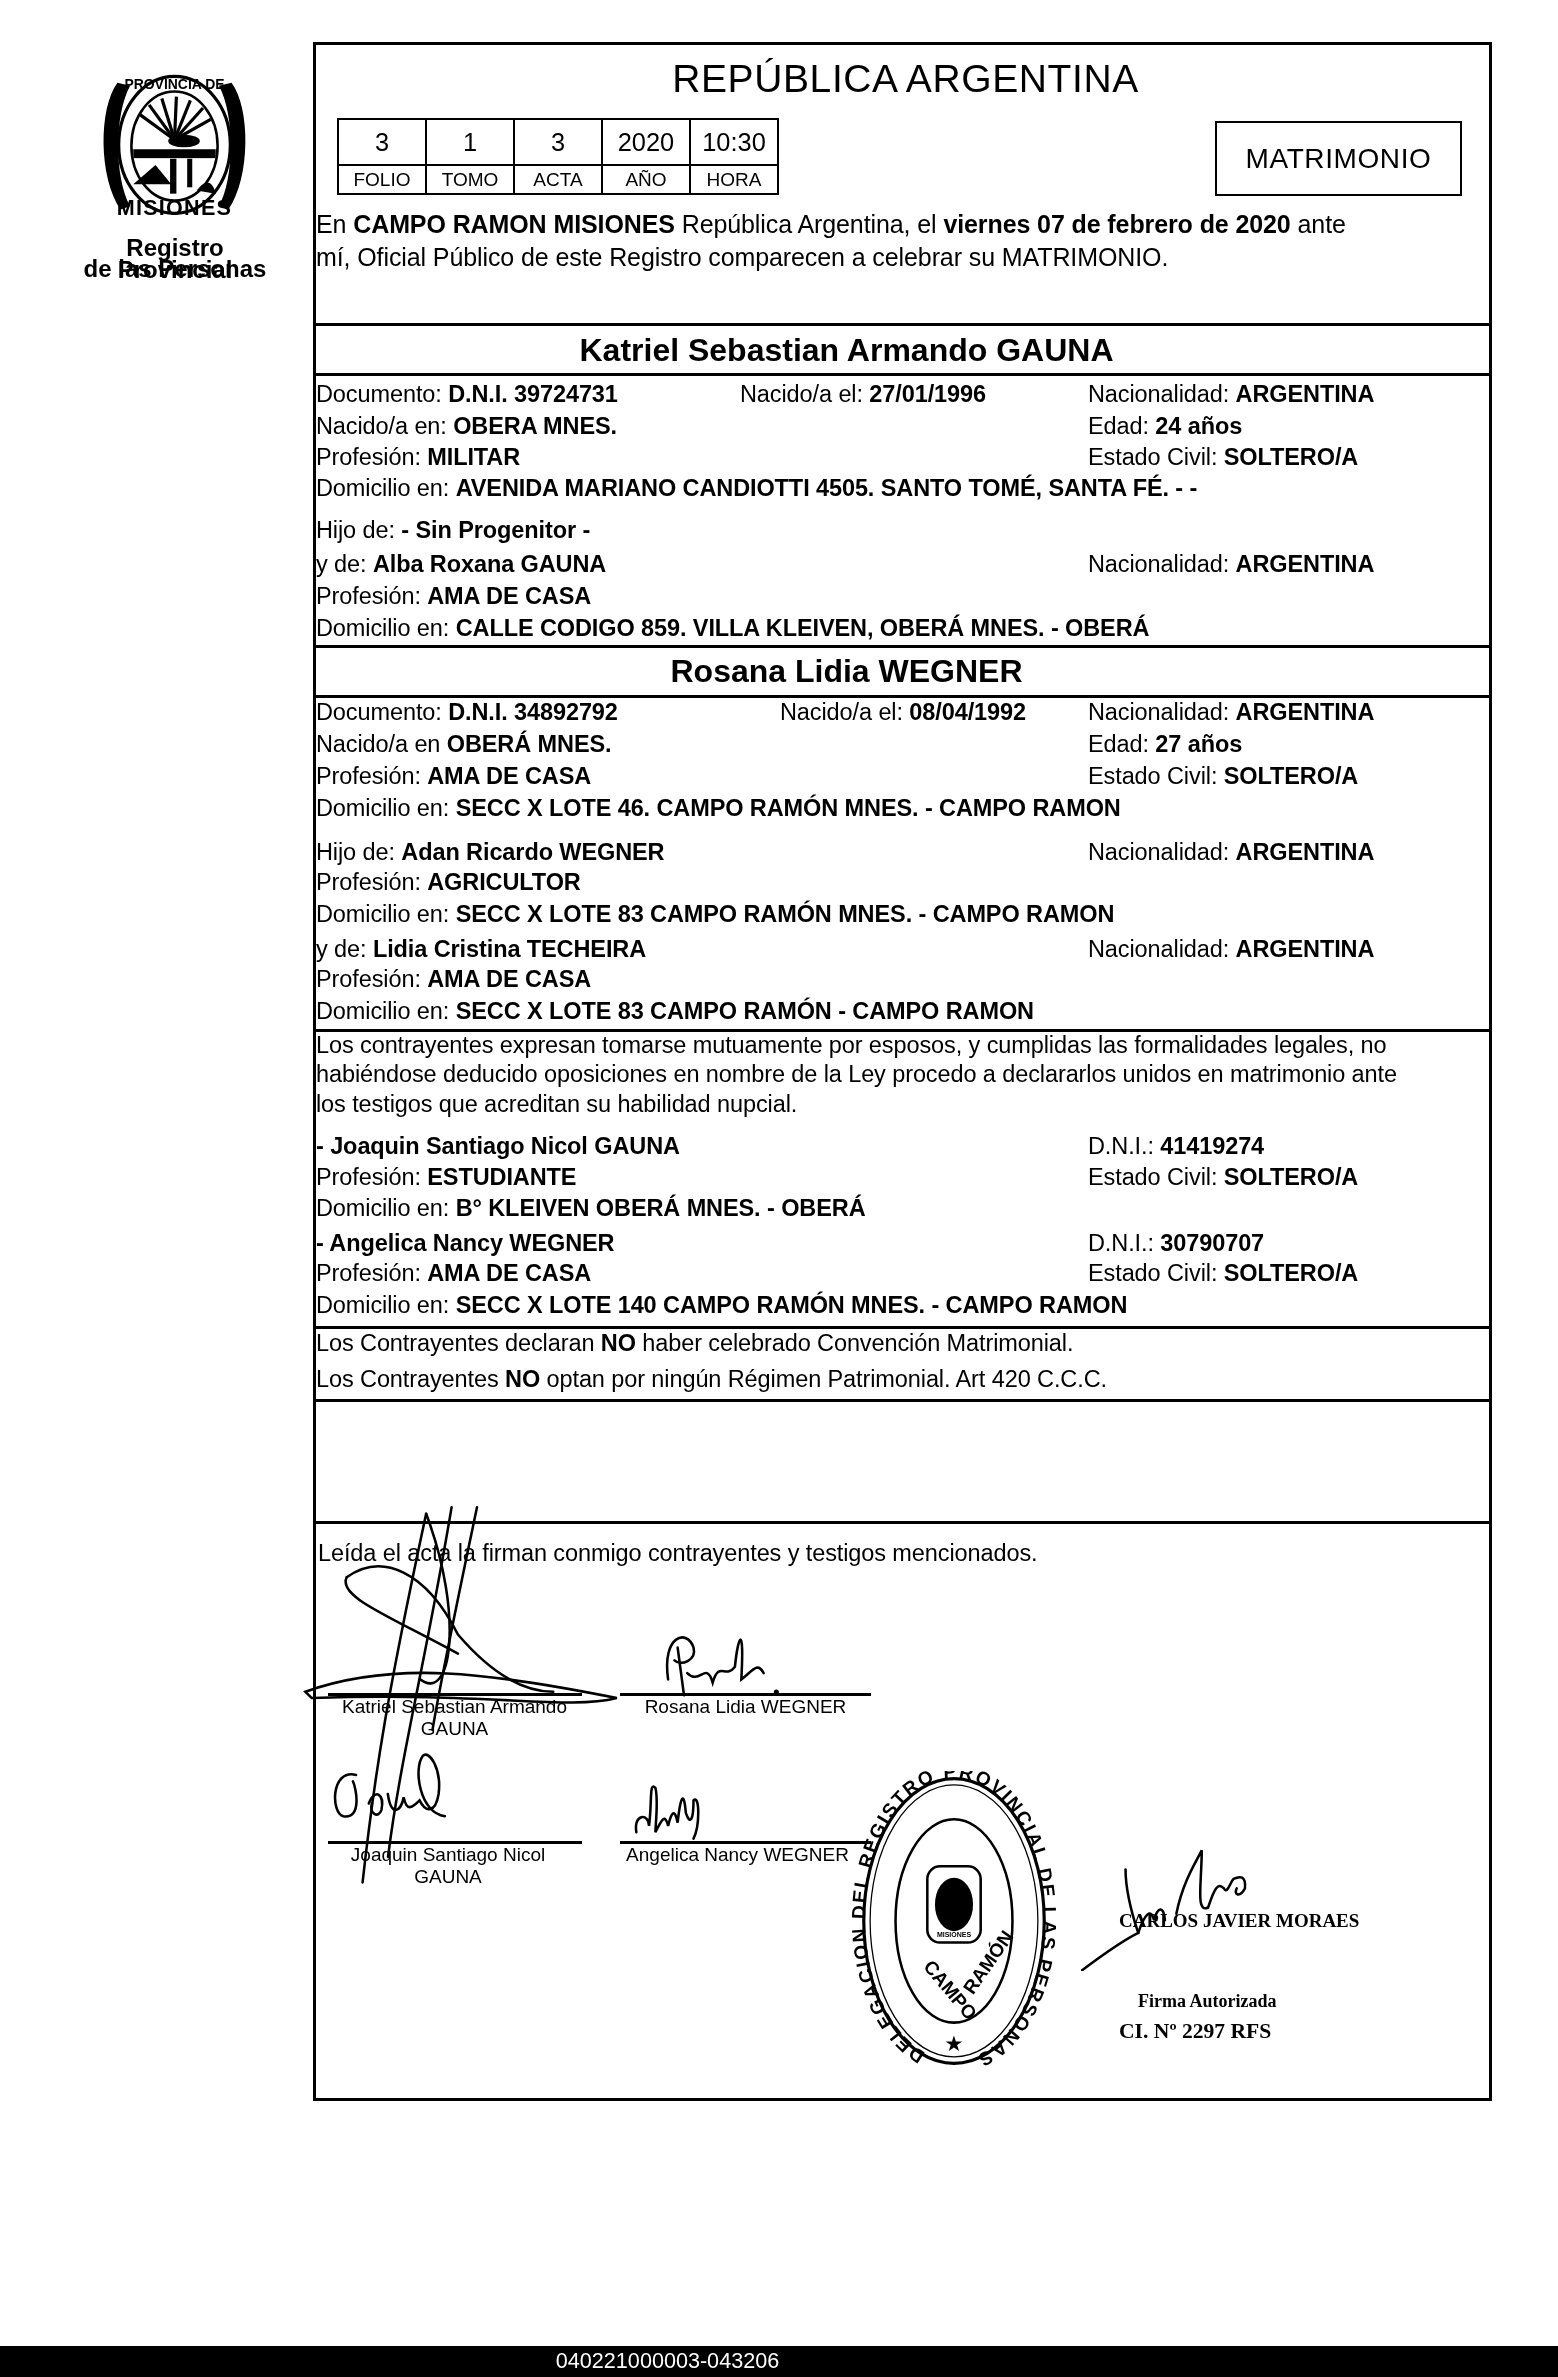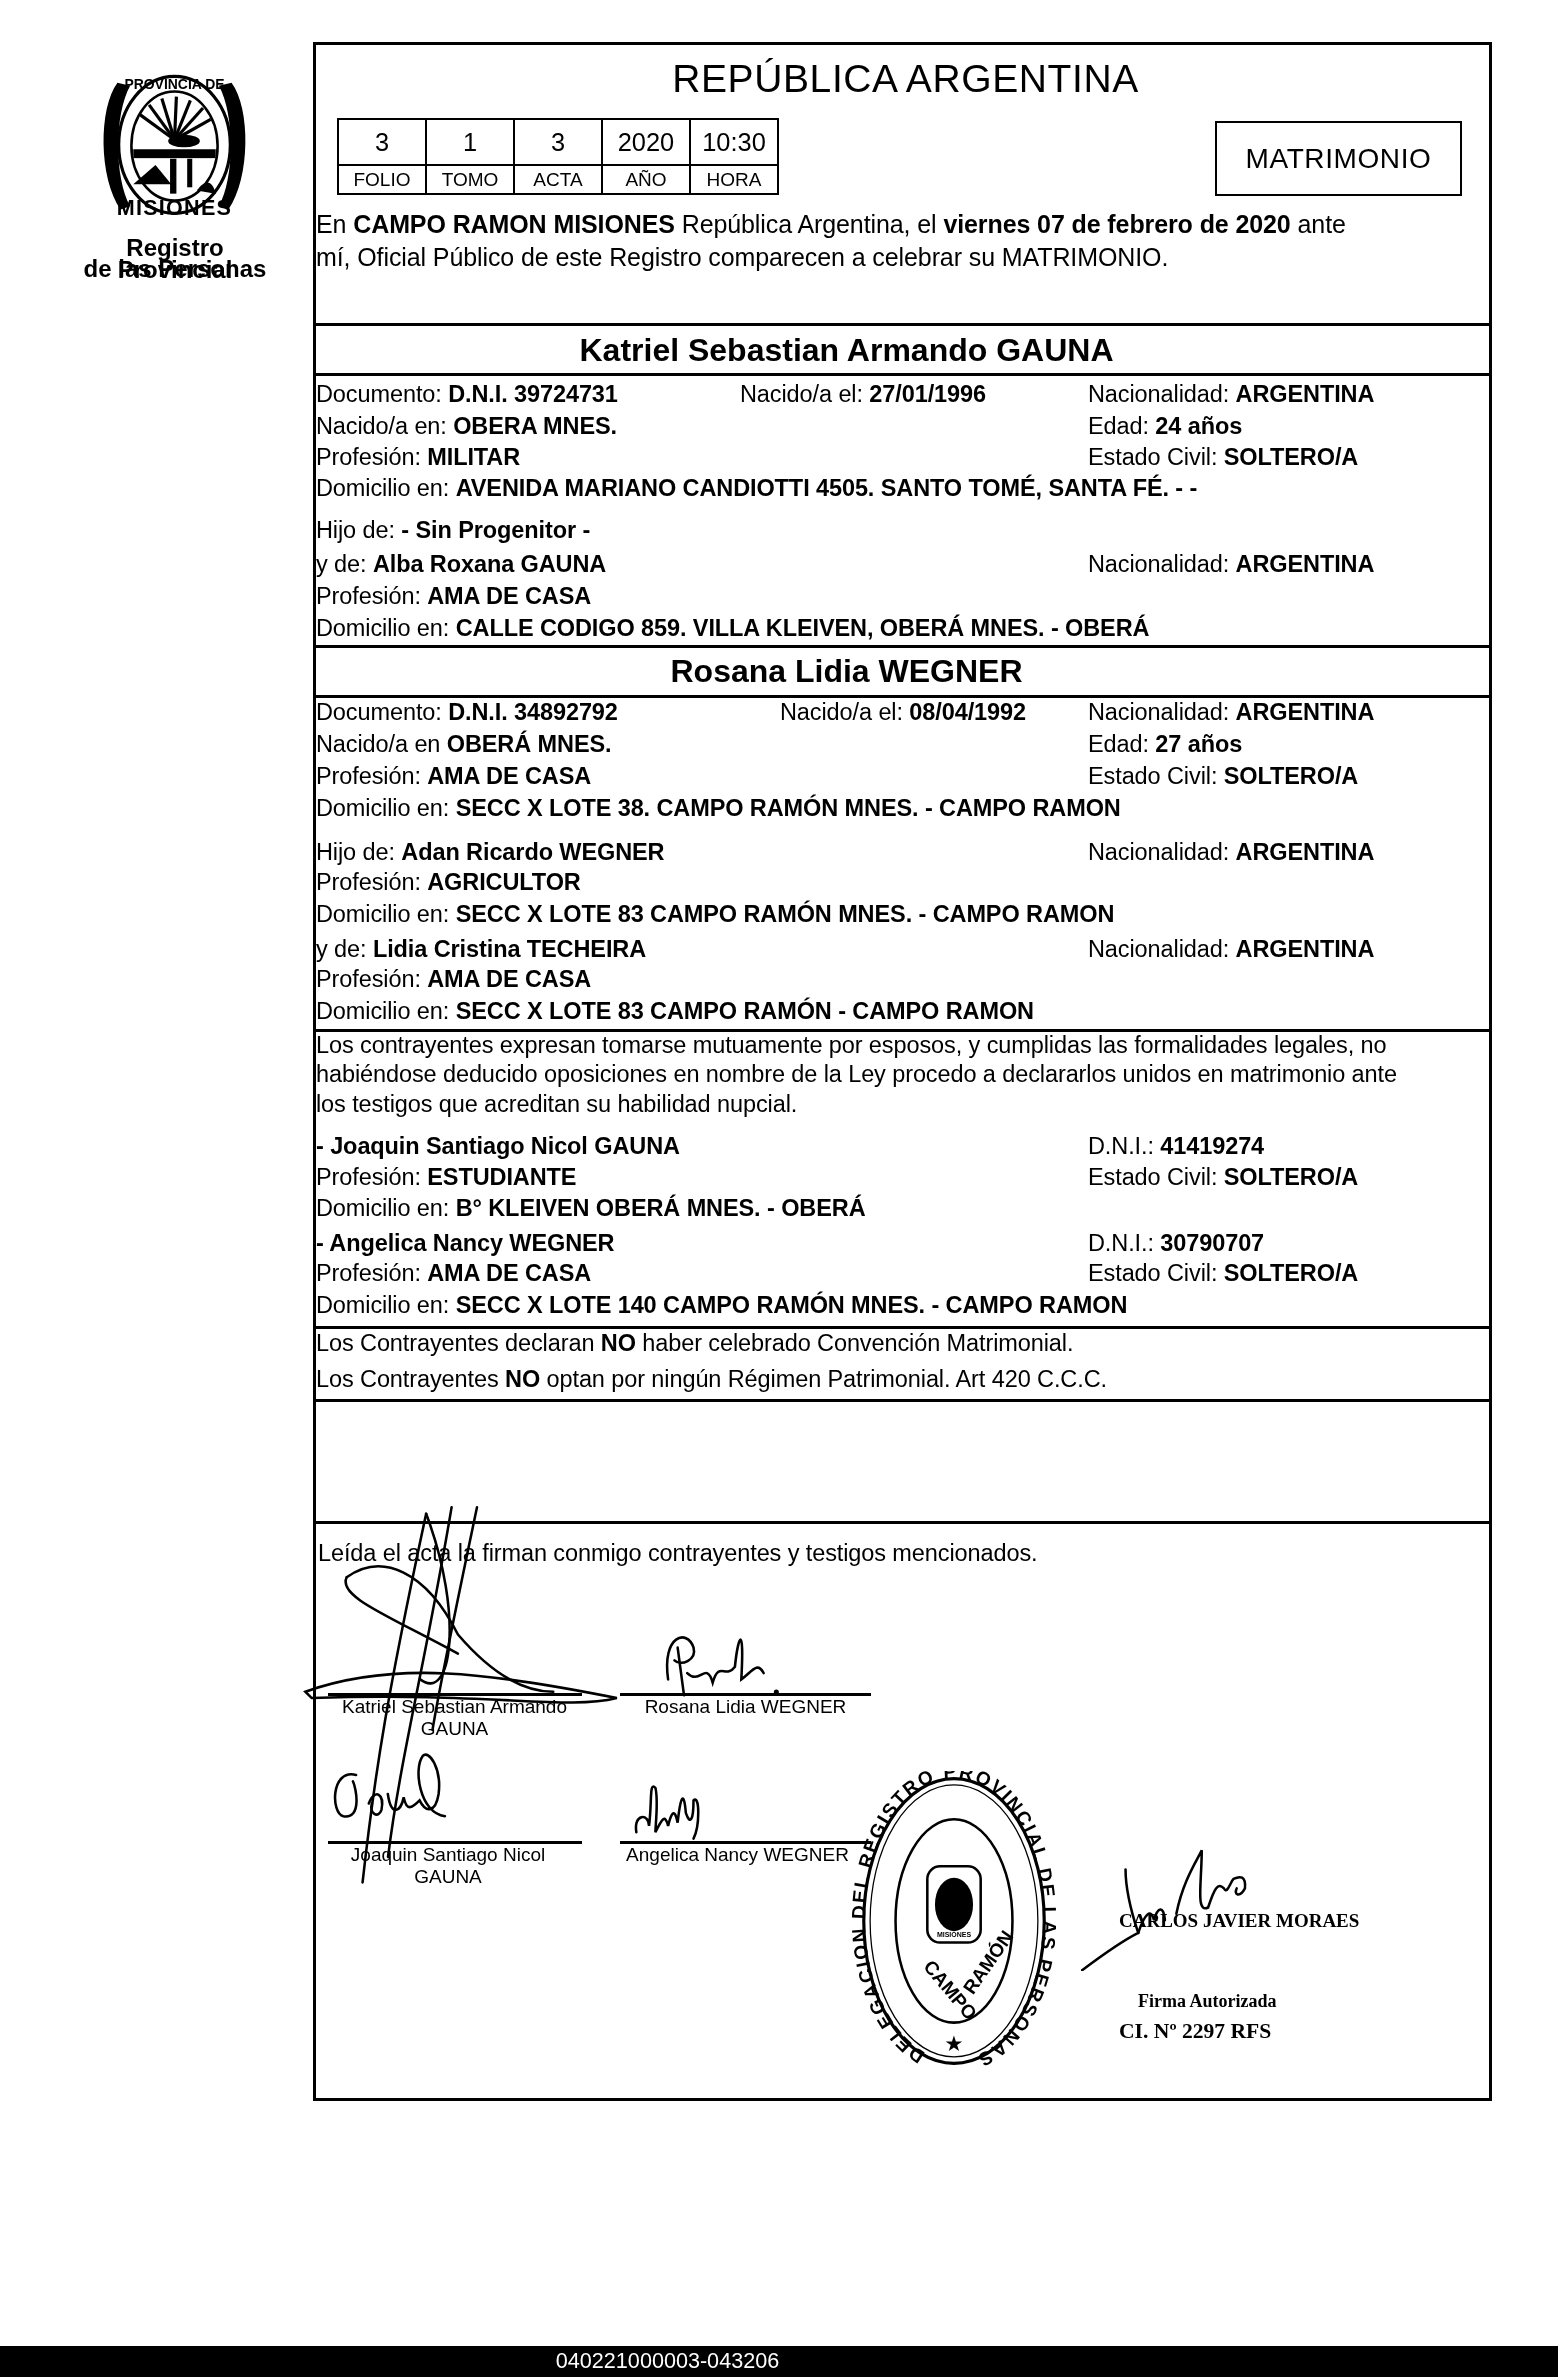--- a/index.html
+++ b/index.html
@@ -137,21 +137,21 @@
   <div class="abs t" style="left:316px;top:698px"><span>Documento: </span><span class="b">D.N.I. 34892792</span></div>
   <div class="abs t" style="left:780px;top:698px"><span>Nacido/a el: </span><span class="b">08/04/1992</span></div>
   <div class="abs t" style="left:1088px;top:698px"><span>Nacionalidad: </span><span class="b">ARGENTINA</span></div>
 
   <div class="abs t" style="left:316px;top:730px"><span>Nacido/a en </span><span class="b">OBERÁ MNES.</span></div>
   <div class="abs t" style="left:1088px;top:730px"><span>Edad: </span><span class="b">27 años</span></div>
 
   <div class="abs t" style="left:316px;top:762px"><span>Profesión: </span><span class="b">AMA DE CASA</span></div>
   <div class="abs t" style="left:1088px;top:762px"><span>Estado Civil: </span><span class="b">SOLTERO/A</span></div>
 
-  <div class="abs t" style="left:316px;top:794px"><span>Domicilio en: </span><span class="b">SECC X LOTE 38. CAMPO RAMÓN MNES. - CAMPO RAMON</span></div>
+  <div class="abs t" style="left:316px;top:794px"><span>Domicilio en: </span><span class="b">SECC X LOTE 46. CAMPO RAMÓN MNES. - CAMPO RAMON</span></div>
 
   <div class="abs t" style="left:316px;top:838px"><span>Hijo de: </span><span class="b">Adan Ricardo WEGNER</span></div>
   <div class="abs t" style="left:1088px;top:838px"><span>Nacionalidad: </span><span class="b">ARGENTINA</span></div>
   <div class="abs t" style="left:316px;top:868px"><span>Profesión: </span><span class="b">AGRICULTOR</span></div>
   <div class="abs t" style="left:316px;top:900px"><span>Domicilio en: </span><span class="b">SECC X LOTE 83 CAMPO RAMÓN MNES. - CAMPO RAMON</span></div>
   <div class="abs t" style="left:316px;top:935px"><span>y de: </span><span class="b">Lidia Cristina TECHEIRA</span></div>
   <div class="abs t" style="left:1088px;top:935px"><span>Nacionalidad: </span><span class="b">ARGENTINA</span></div>
   <div class="abs t" style="left:316px;top:965px"><span>Profesión: </span><span class="b">AMA DE CASA</span></div>
   <div class="abs t" style="left:316px;top:997px"><span>Domicilio en: </span><span class="b">SECC X LOTE 83 CAMPO RAMÓN - CAMPO RAMON</span></div>
 </div>

